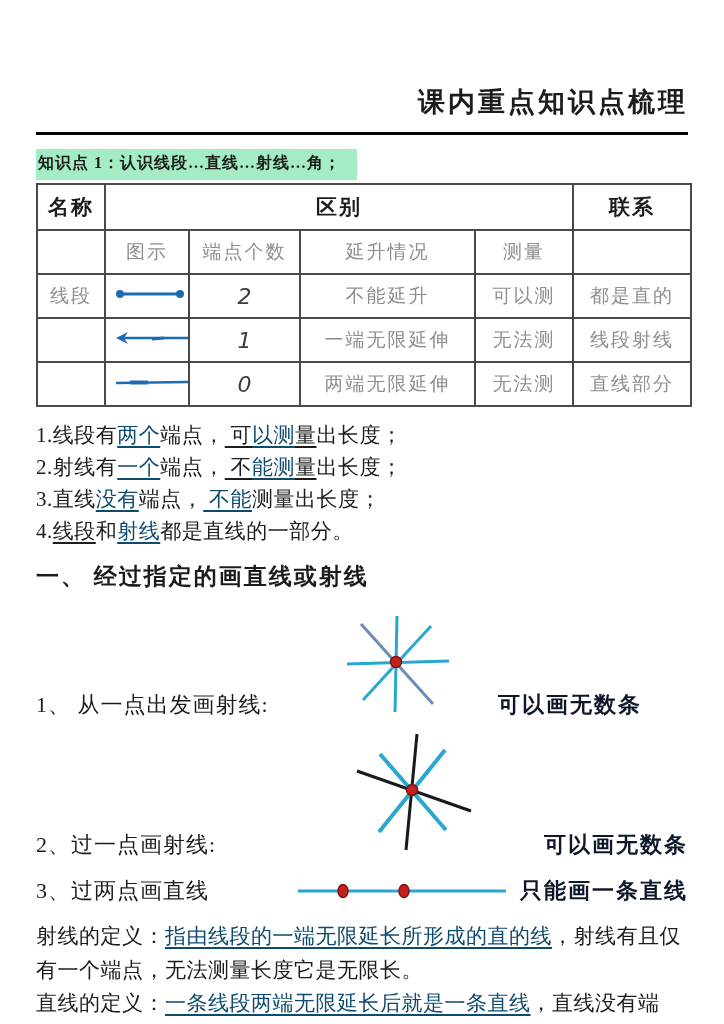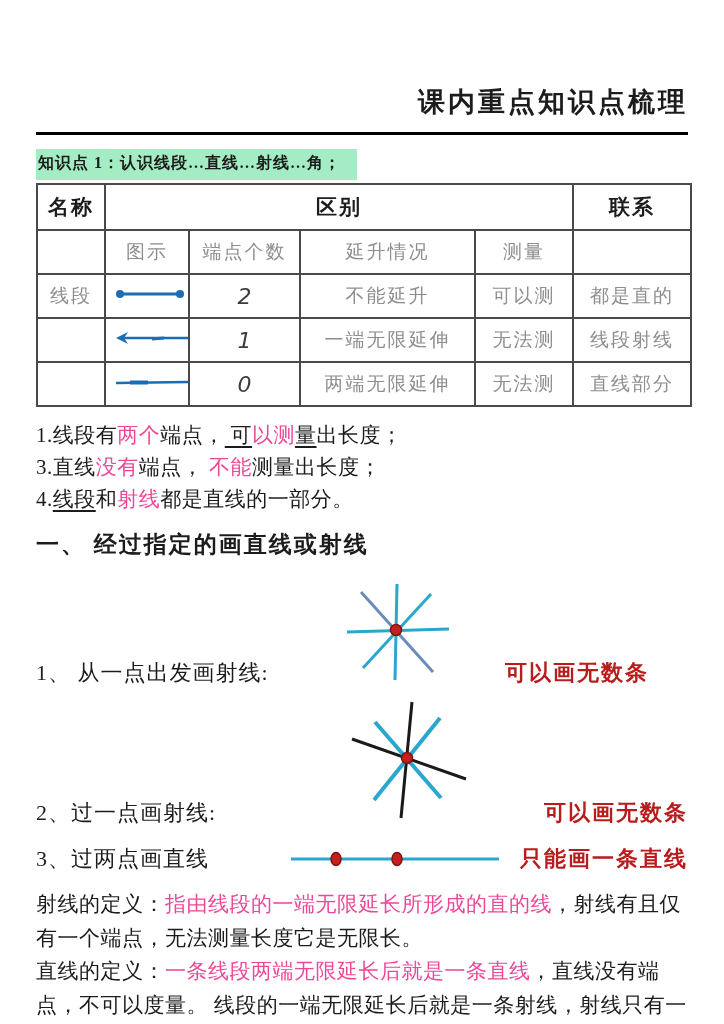--- a/index.html
+++ b/index.html
@@ -60,38 +60,38 @@
   .col-ext  { width: 175px; }
   .col-meas { width: 98px; }
   .col-rel  { width: 118px; }
 
   .notes { margin-top: 12px; }
   .note-line { font-size: 21px; line-height: 32px; letter-spacing: 0.5px; }
 
   .seg { text-underline-offset: 4px; }
   .seg-k  { color: #1c1c1c; }
   .seg-ku { color: #1c1c1c; text-decoration: underline; text-decoration-thickness: 2px; }
-  .seg-bu { color: #ec4899; text-decoration-thickness: 2px; }
+  .seg-bu { color: #0c4a6e; text-decoration: underline; text-decoration-thickness: 2px; }
 
   .section-heading {
     margin-top: 14px;
     font-size: 23px;
     font-weight: bold;
     letter-spacing: 2px;
   }
 
   .draw-row { display: flex; align-items: flex-end; }
   .draw-row .label { width: 272px; font-size: 22px; letter-spacing: 1px; }
   .draw-row .figure { width: 178px; text-align: center; }
   .draw-row .note {
-    color: #b91c1c;
+    color: #0f172a;
     font-size: 22px;
     font-weight: bold;
     letter-spacing: 2px;
-    margin-left: 19px;
+    margin-left: 12px;
     white-space: nowrap;
   }
   .row-1 { margin-top: 22px; height: 106px; }
   .row-2 { margin-top: 8px;  height: 132px; gap: 34px; }
   .row-3 { margin-top: 4px;  height: 42px; }
   .row-3 .figure { width: 214px; }
 
   .definitions { margin-top: 14px; }
   .definitions p { font-size: 21px; line-height: 33.5px; letter-spacing: 0.5px; }
 </style>
@@ -169,20 +169,21 @@
       <td class="num">0</td>
       <td class="hand">两端无限延伸</td>
       <td class="hand">无法测</td>
       <td class="hand">直线部分</td>
     </tr>
   </tbody>
     </table>
 
   <div class="notes">
     <div class="note-line"><span class="seg seg-k">1.线段有</span><span class="seg seg-bu">两个</span><span class="seg seg-k">端点，</span><span class="seg seg-ku"> 可</span><span class="seg seg-bu">以测</span><span class="seg seg-ku">量</span><span class="seg seg-k">出长度；</span></div>
+    <div class="note-line"><span class="seg seg-k">2.射线有</span><span class="seg seg-bu">一个</span><span class="seg seg-k">端点，</span><span class="seg seg-ku"> 不</span><span class="seg seg-bu">能测</span><span class="seg seg-ku">量</span><span class="seg seg-k">出长度；</span></div>
     <div class="note-line"><span class="seg seg-k">3.直线</span><span class="seg seg-bu">没有</span><span class="seg seg-k">端点，</span><span class="seg seg-bu"> 不能</span><span class="seg seg-k">测量出长度；</span></div>
     <div class="note-line"><span class="seg seg-k">4.</span><span class="seg seg-ku">线段</span><span class="seg seg-k">和</span><span class="seg seg-bu">射线</span><span class="seg seg-k">都是直线的一部分。</span></div>
   </div>
 
   <div class="section-heading">一、 经过指定的画直线或射线</div>
 
   <div class="draw-row row-1">
     <span class="label">1、 从一点出发画射线:</span>
     <span class="figure">
       <svg width="116" height="104" viewBox="0 0 116 104">

